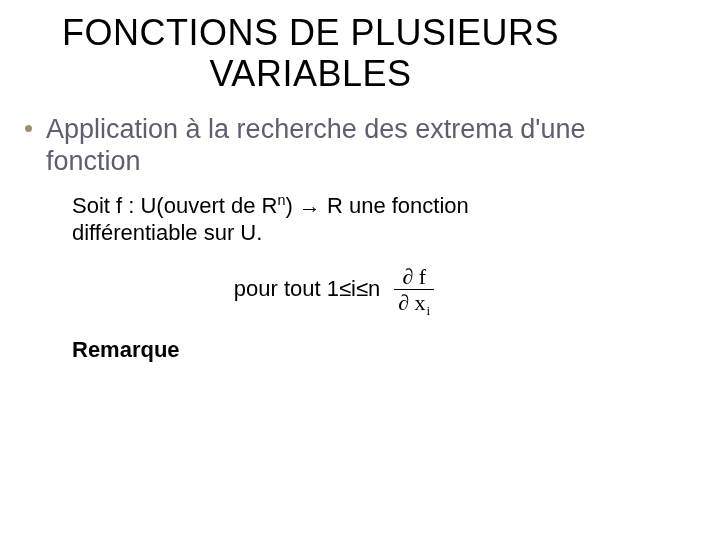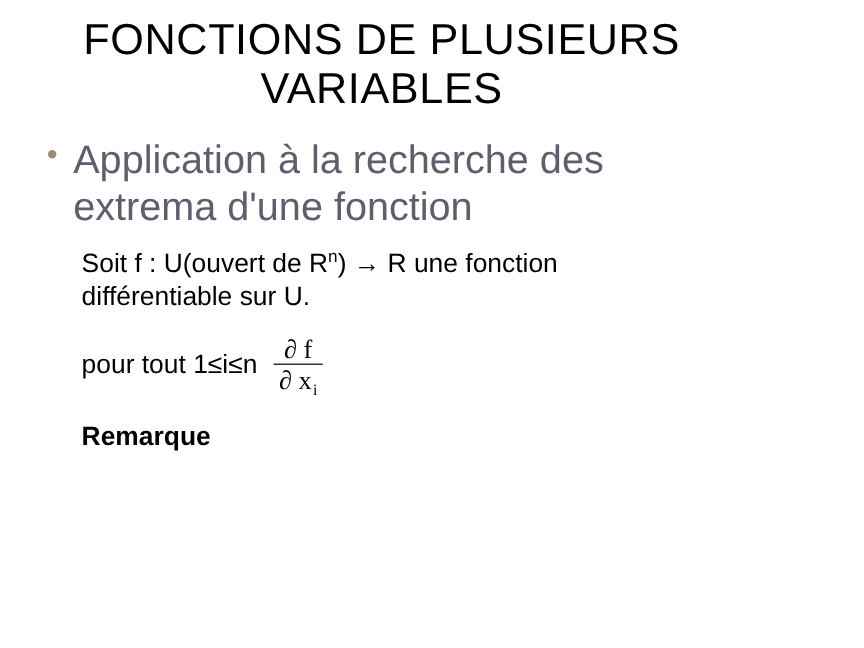--- a/index.html
+++ b/index.html
@@ -8,21 +8,21 @@
     width: 720px;
     height: 540px;
     background: #ffffff;
     font-family: Arial, Helvetica, sans-serif;
     color: #000000;
   }
   .slide {
     box-sizing: border-box;
     width: 636px;
     height: 540px;
-    padding: 6px 40px 20px 40px;
+    padding: 6px 40px 20px 25px;
   }
   .title {
     text-align: center;
     font-size: 36px;
     line-height: 1.15;
     letter-spacing: 0.5px;
     margin: 6px 0 18px 0;
     font-weight: 400;
   }
   .bullet-row {
@@ -33,43 +33,44 @@
   .bullet-dot {
     width: 7px;
     height: 7px;
     background: #9d8f72;
     border-radius: 50%;
     margin-top: 12px;
     margin-right: 14px;
     flex: none;
   }
   .bullet-text {
-    font-size: 33px;
+    font-size: 27px;
     line-height: 1.2;
     color: #5e5e6e;
   }
   .body {
-    margin-left: 28px;
+    margin-left: 47px;
     font-size: 22px;
     line-height: 1.25;
     color: #000000;
   }
   .body p {
     margin: 0 0 18px 0;
   }
   .sup {
     font-size: 0.65em;
     vertical-align: super;
     line-height: 0;
   }
   .formula-row {
     display: flex;
     align-items: center;
     gap: 14px;
     margin: 4px 0 22px 0;
+    justify-content: center;
   }
   .formula {
     display: flex;
     align-items: center;
     font-family: "Times New Roman", Times, serif;
     font-size: 22px;
     color: #000000;
     gap: 6px;
   }
   .frac {

